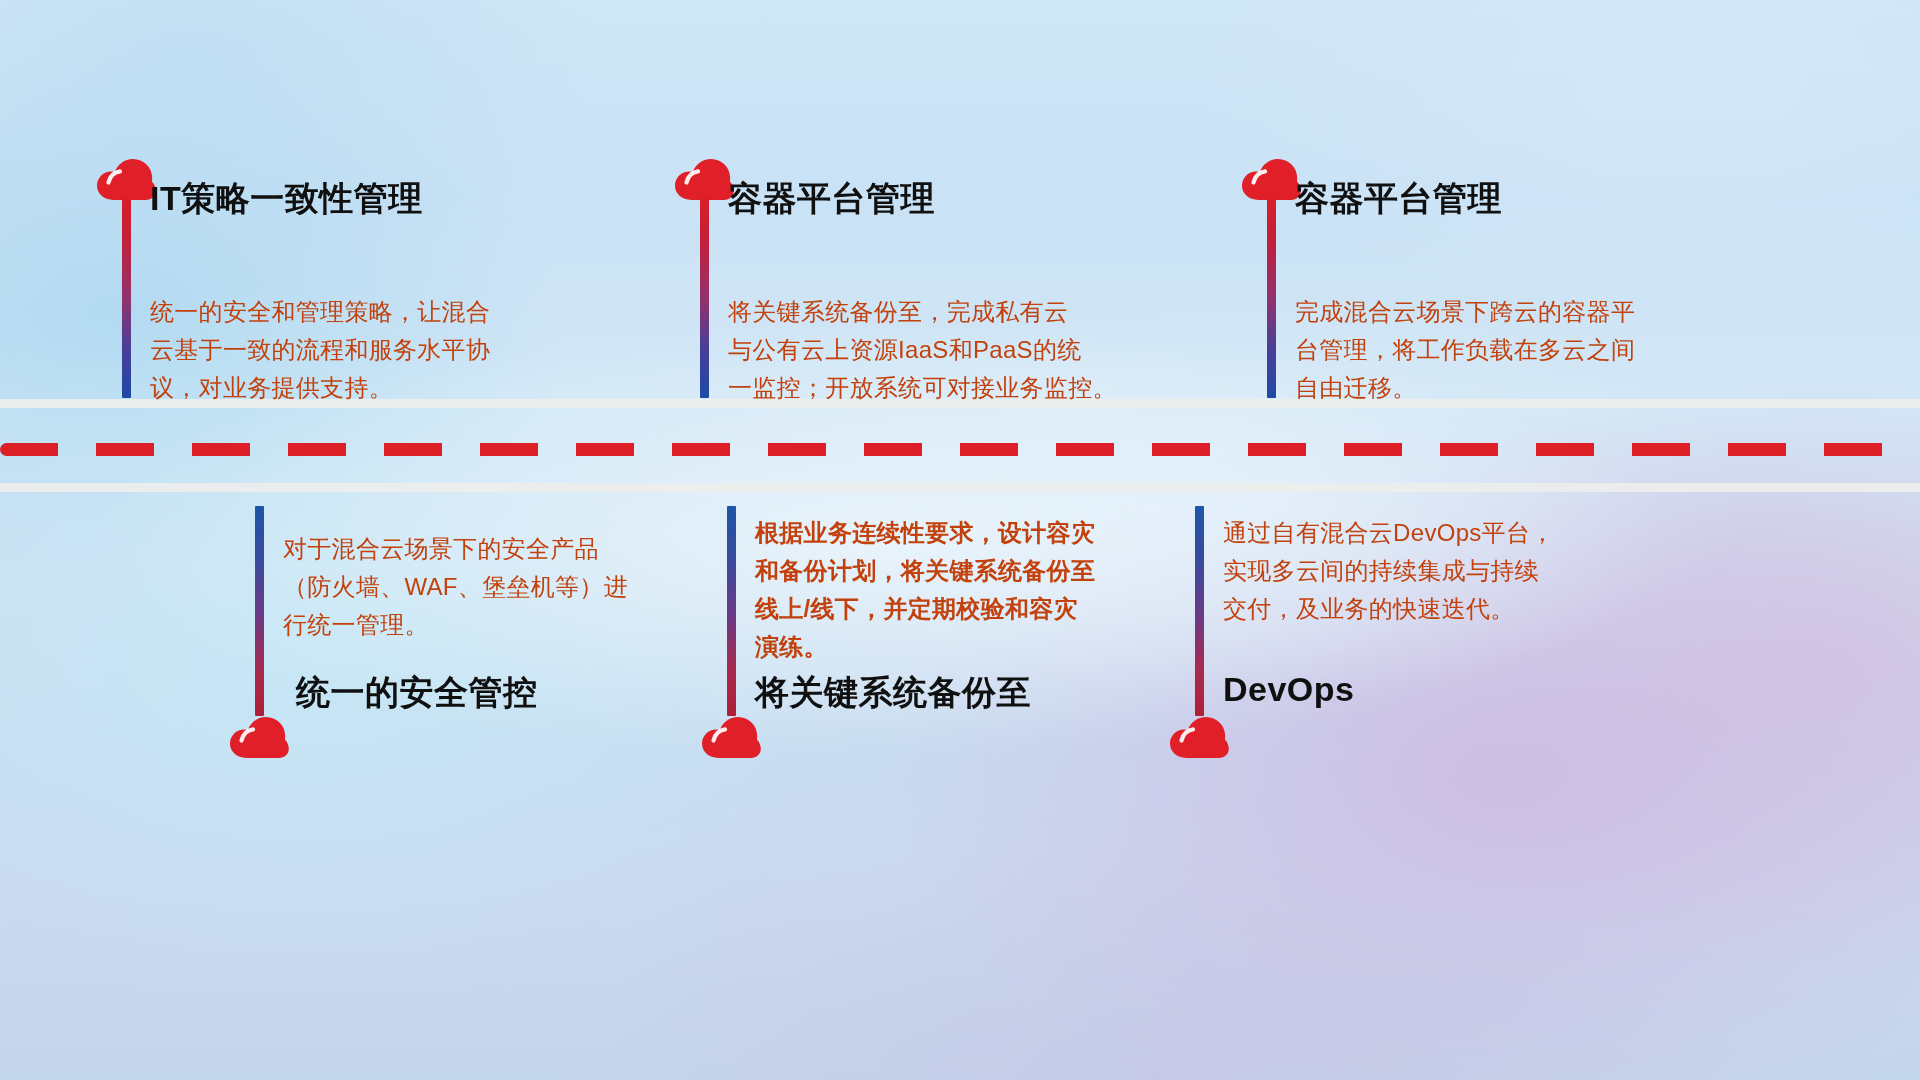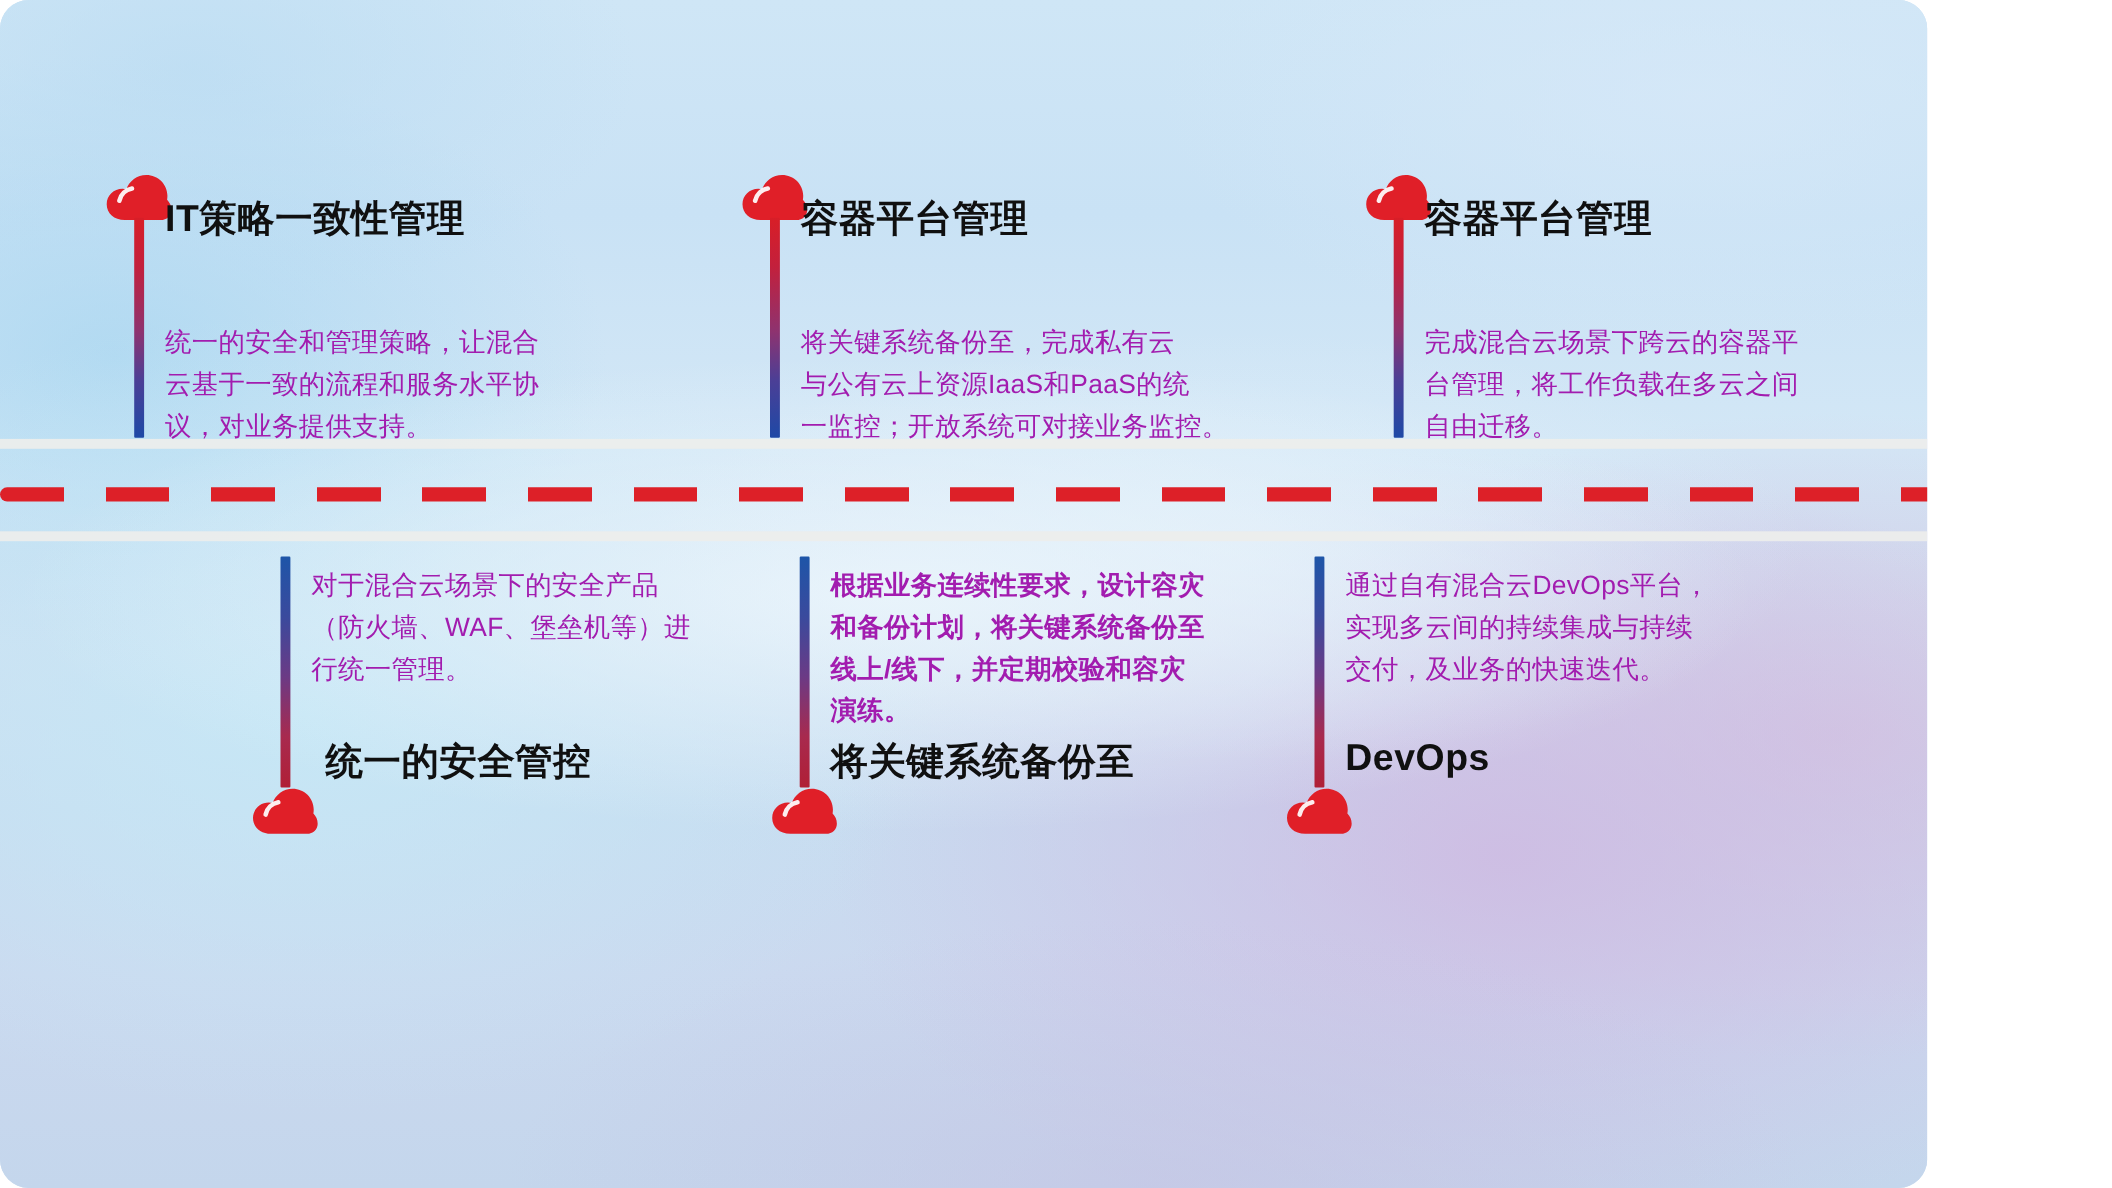--- a/index.html
+++ b/index.html
@@ -5,24 +5,23 @@
 <style>
   * { margin:0; padding:0; box-sizing:border-box; }
 
   html, body {
     width:1920px; height:1080px; overflow:hidden;
     font-family:"Liberation Sans","DejaVu Sans",sans-serif;
   }
 
   
   #stage{
-    position:relative; width:1752px; height:1080px;
+    position:relative; width:1920px; height:1080px;
     background:#cfe2f2;
     overflow:hidden;
-    border-radius:26px;
   }
   .bg-layer{ position:absolute; inset:0; pointer-events:none; }
 
   
   .bg-base{
     background:linear-gradient(180deg,
       #cfe6f6 0%, #c9e2f5 18%, #d3e7f6 38%,
       #cfe0f2 52%, #c8dcf0 68%, #cbd9ef 82%, #c4d6ec 100%);
   }
   
@@ -93,21 +92,21 @@
   .heading{
     position:absolute;
     font-weight:bold;
     color:#101010;
     font-size:34px;
     letter-spacing:.5px;
     white-space:nowrap;
   }
   .body-text{
     position:absolute;
-    color:#a21caf;
+    color:#c2410c;
     font-size:24px;
     line-height:38px;
     letter-spacing:.3px;
     white-space:pre-line;
   }
 </style>
 </head>
 <body>
 
 <div id="stage">
@@ -180,21 +179,21 @@
     <div class="col" style="left:228px;">
       <div class="pin" style="top:14px;">
         <div class="bar bar-up" style="top:0; height:210px;"></div>
         <div class="cloud" style="position:absolute; top:210px;">
           <svg viewBox="0 0 62 44" xmlns="http://www.w3.org/2000/svg">
             <path d="M18.5 42 C8.6 42 2 35.6 2 27.6 C2 19.8 8.4 13.6 16.4 13.6 C17.6 13.6 18.8 13.8 19.9 14.1 C22.4 6.4 29.6 1 38 1 C48.6 1 57.2 9.5 57.2 20 C57.2 21.2 57.1 22.4 56.9 23.5 C59.3 25.9 60.8 29.2 60.8 32.8 C60.8 38 56.6 42 51 42 Z" fill="#e01f28"></path>
             <path d="M13.5 24.5 C14.8 18.6 19.3 14.4 25 13.4" stroke="#ffffff" stroke-width="4.2" stroke-linecap="round" fill="none" opacity=".92"></path>
           </svg>
         </div>
       </div>
-      <div class="body-text" style="left:55px; top:22px; width:380px;">对于混合云场景下的安全产品
+      <div class="body-text" style="left:55px; top:38px; width:380px;">对于混合云场景下的安全产品
 （防火墙、WAF、堡垒机等）进
 行统一管理。</div>
       <div class="heading" style="left:68px; top:178px;">统一的安全管控</div>
     </div>
 
     <div class="col" style="left:700px;">
       <div class="pin" style="top:14px;">
         <div class="bar bar-up" style="top:0; height:210px;"></div>
         <div class="cloud" style="position:absolute; top:210px;">
           <svg viewBox="0 0 62 44" xmlns="http://www.w3.org/2000/svg">

